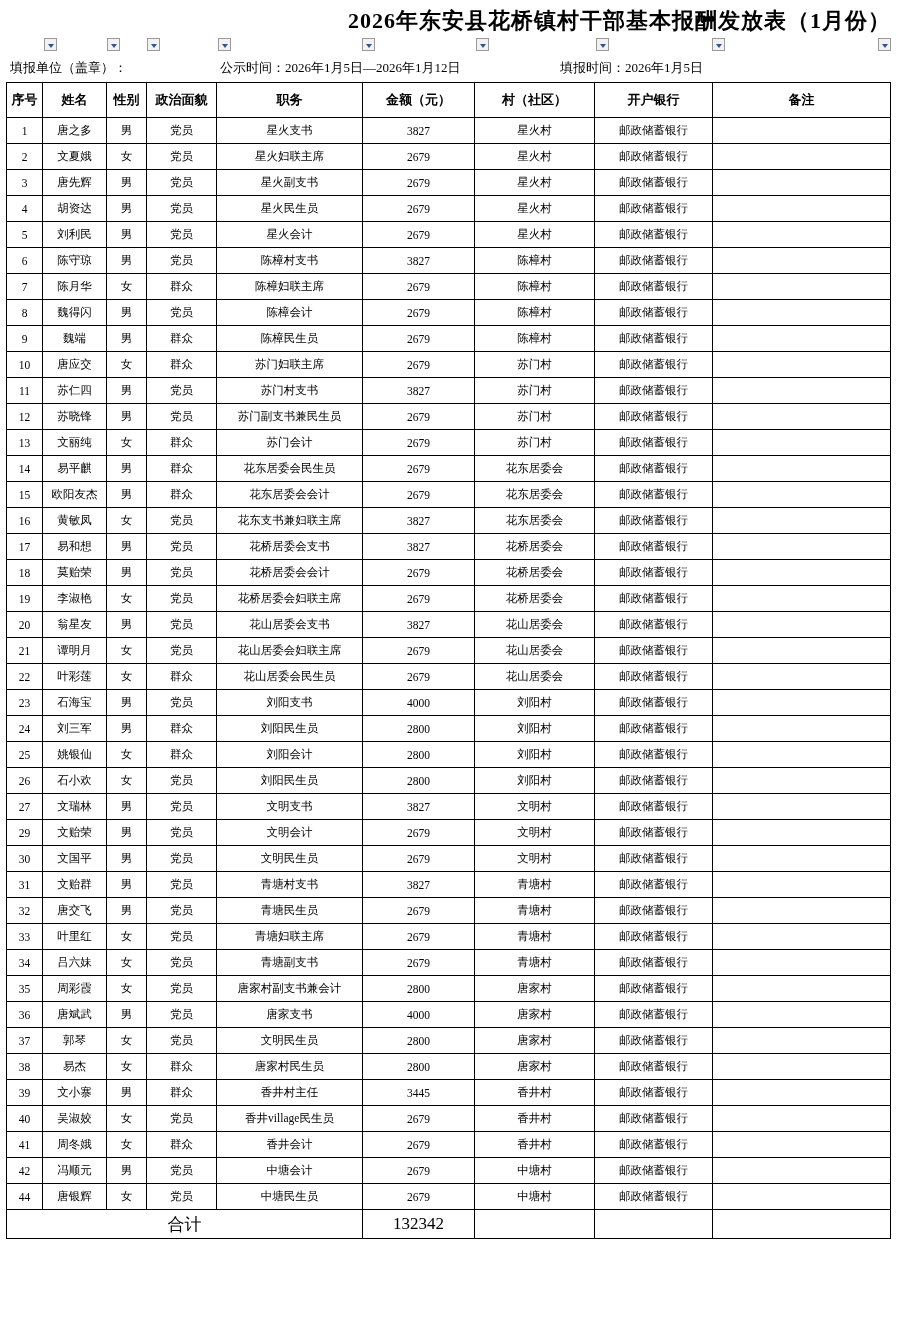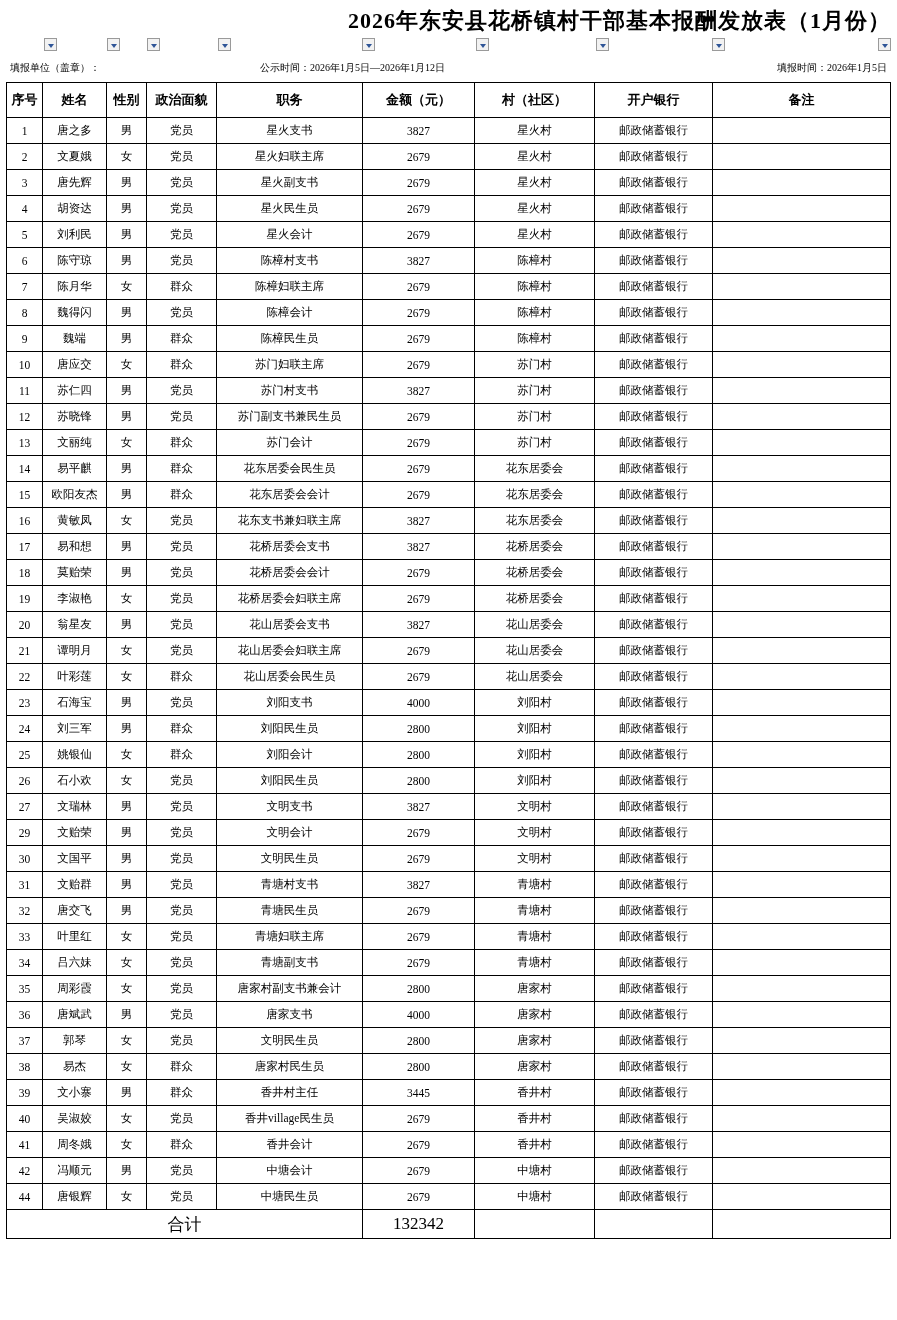--- a/index.html
+++ b/index.html
@@ -51,27 +51,27 @@
     left: 3px;
     top: 5px;
     border-left: 3px solid transparent;
     border-right: 3px solid transparent;
     border-top: 4px solid #2f5597;
   }
   .meta-row {
     display: flex;
     align-items: center;
     font-family: "Liberation Serif", serif;
-    font-size: 10px;
+    font-size: 13px;
     height: 28px;
     padding: 0 4px;
   }
   .meta-unit { width: 210px; }
-  .meta-notice { width: 330px; margin-left: 40px; }
-  .meta-fill { flex: 1; text-align: right; padding-left: 10px;}
+  .meta-notice { width: 330px; }
+  .meta-fill { flex: 1; text-align: left; padding-left: 10px;}
 
   table.main {
     width: 100%;
     border-collapse: collapse;
     table-layout: fixed;
     font-family: "Liberation Serif", serif;
   }
   table.main th, table.main td {
     border: 1px solid #000000;
     text-align: center;

